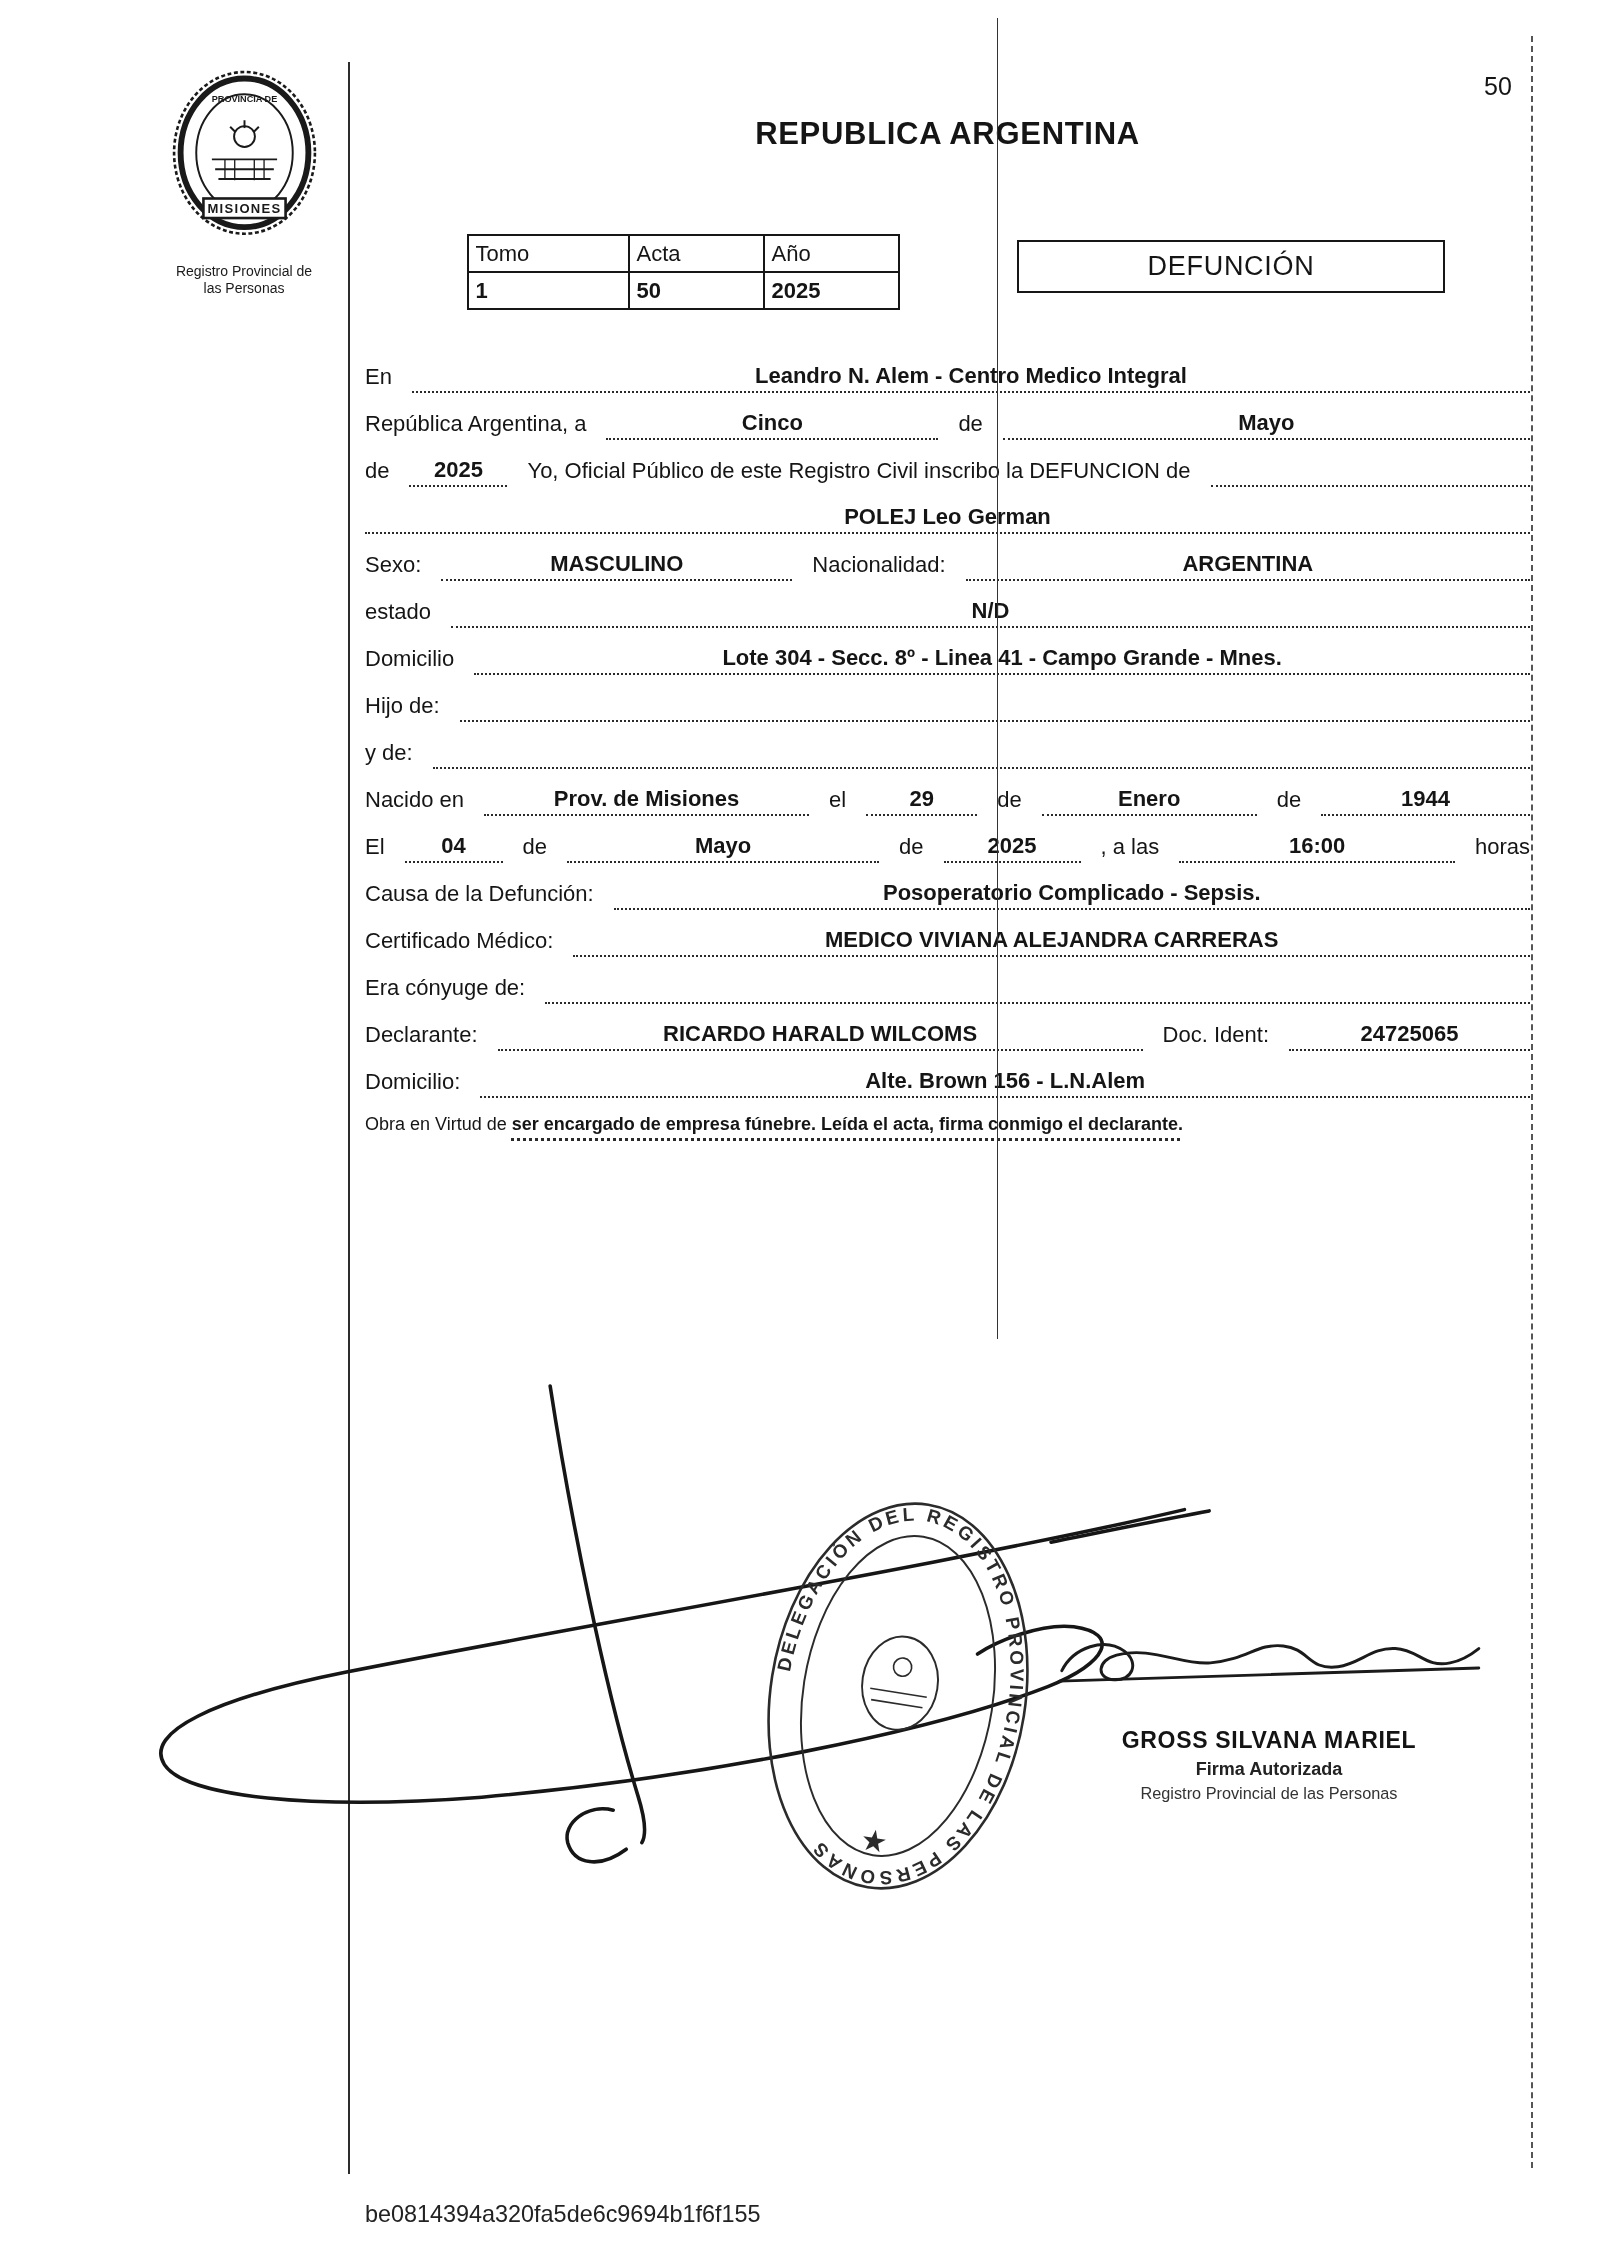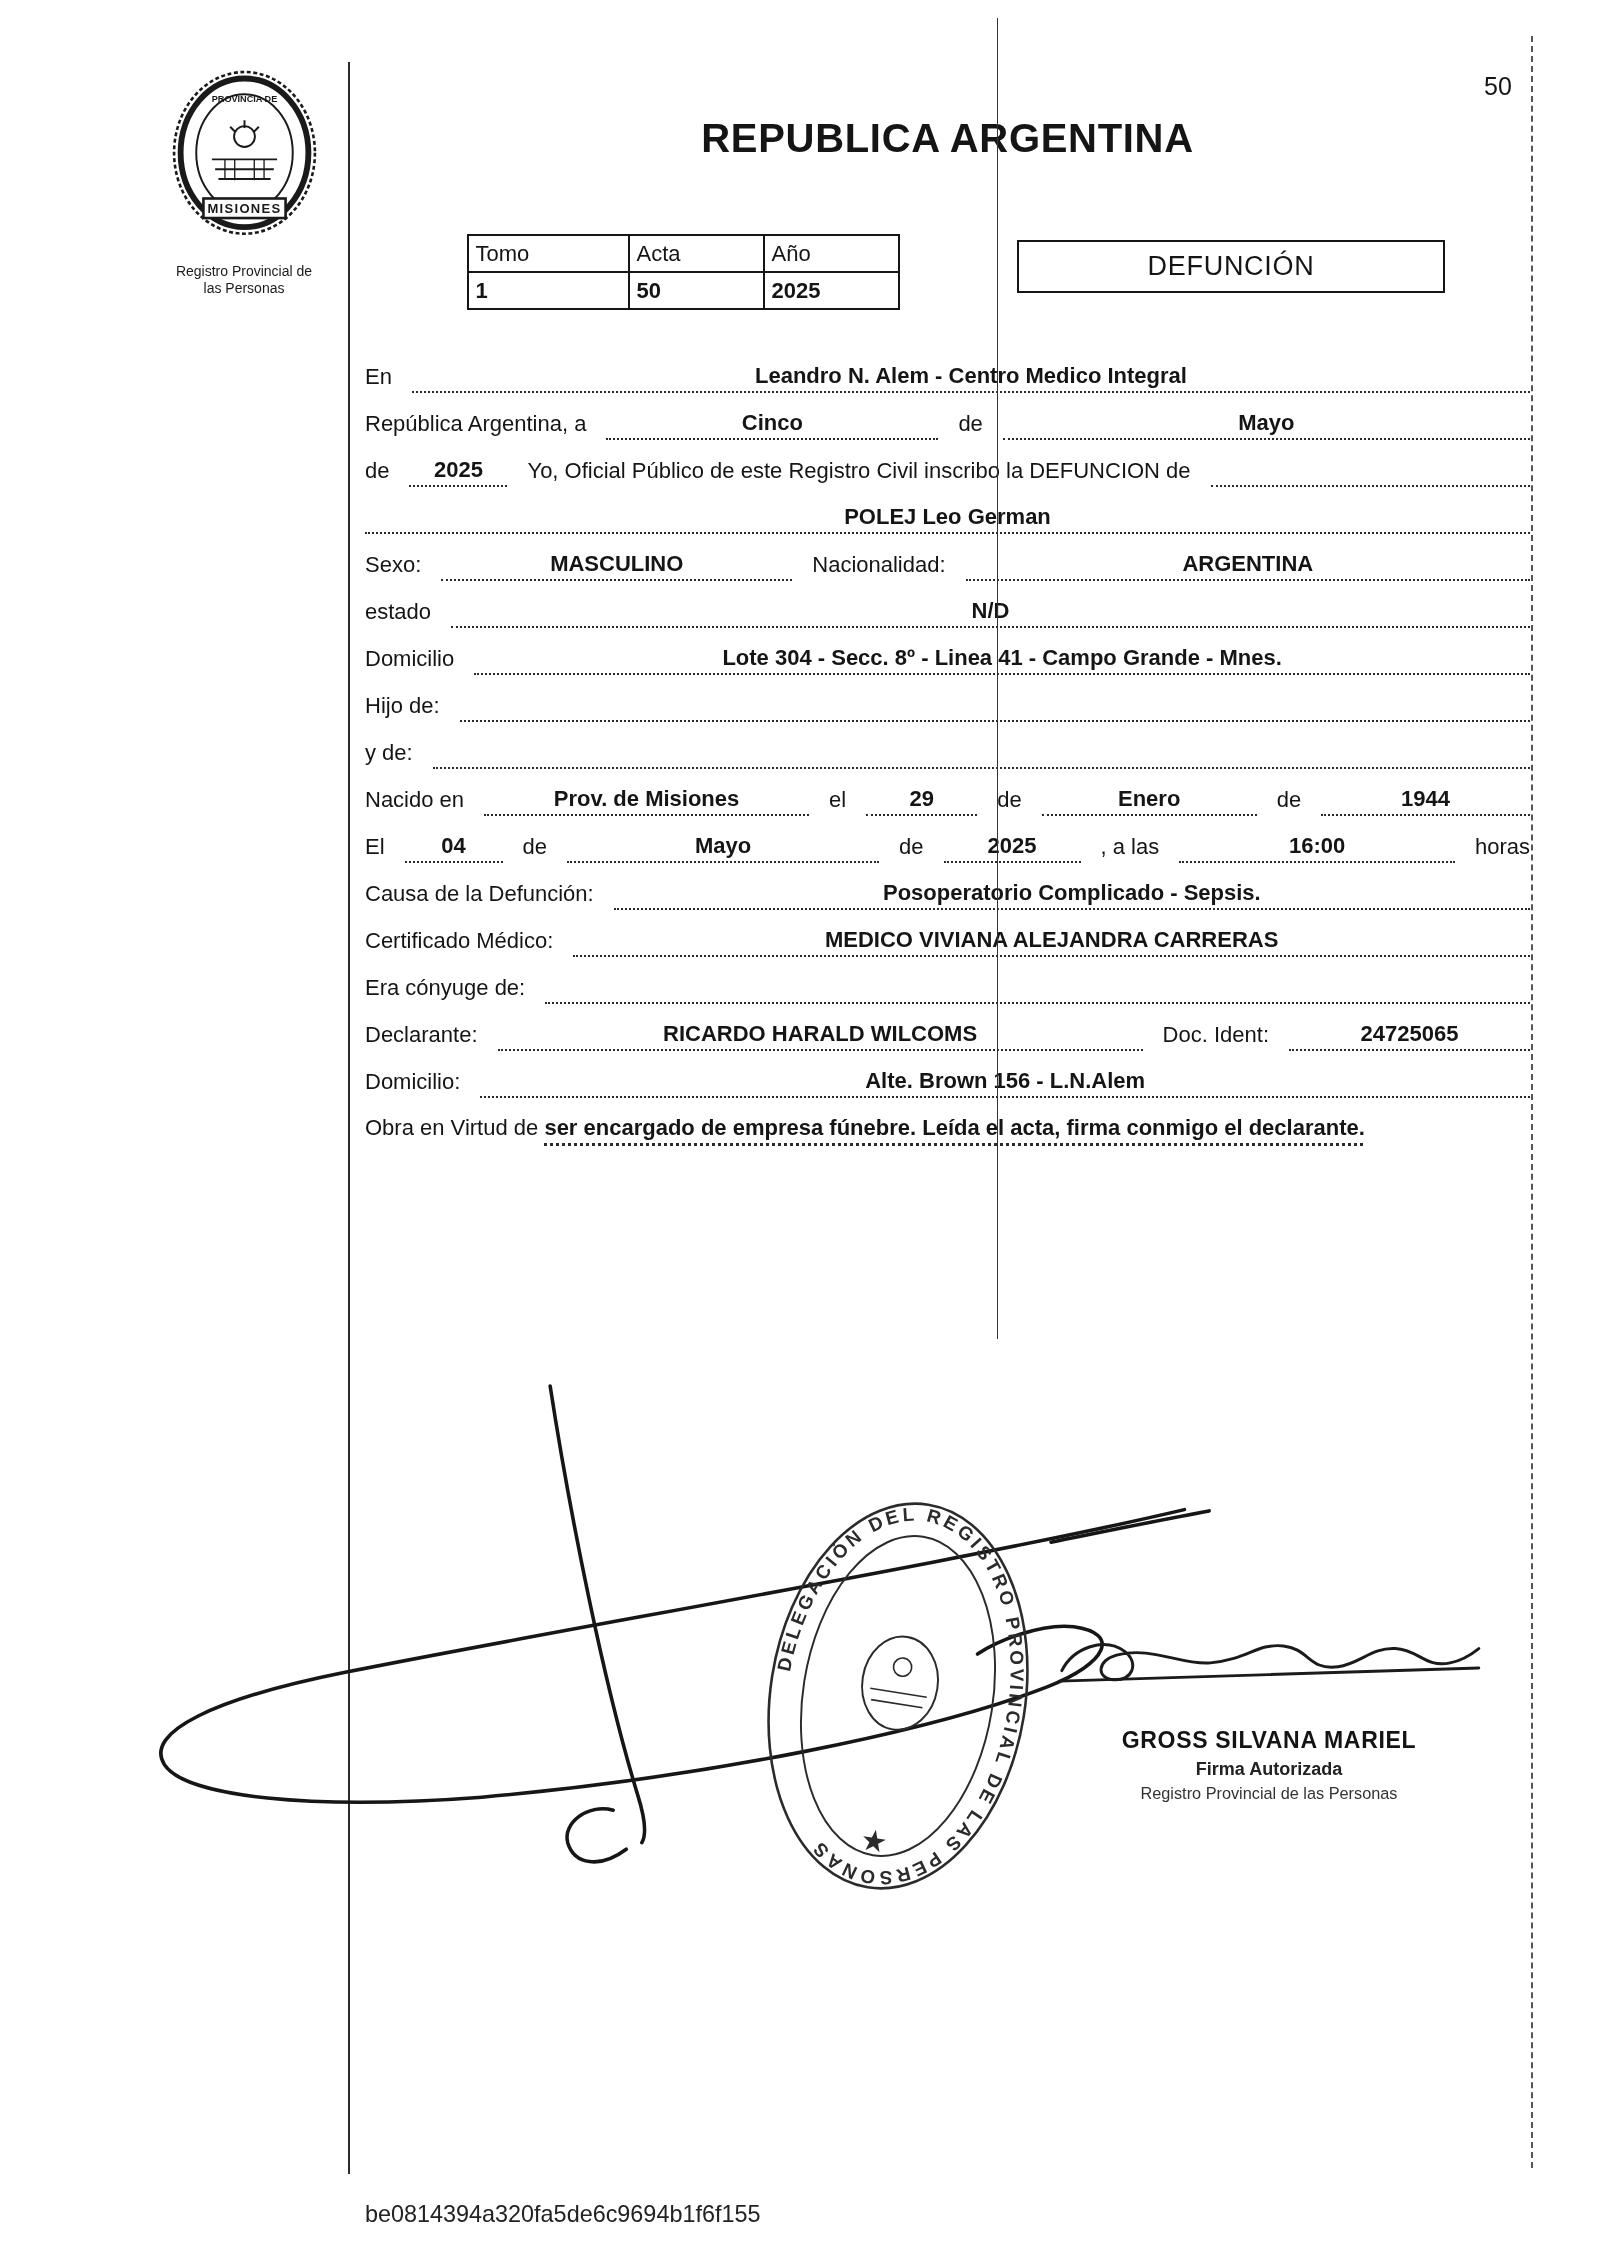--- a/index.html
+++ b/index.html
@@ -17,21 +17,21 @@
   .vline-center{position:absolute;left:997px;top:18px;width:1.3px;height:1321px;background:#333;z-index:5;}
 
   .page-num{position:absolute;left:1484px;top:72px;font-size:25px;}
 
   
   .seal-wrap{position:absolute;left:153px;top:68px;width:182px;text-align:center;}
   .seal-caption{font-size:14px;line-height:1.25;margin-top:6.5px;color:#1b1b1b;}
 
   .title{
     position:absolute;left:365px;top:116px;width:1165px;
-    text-align:center;font-size:40px;font-weight:bold;letter-spacing:0.7px;
+    text-align:center;font-size:31px;font-weight:bold;letter-spacing:0.7px;
   }
 
   
   .rec-table{position:absolute;left:467px;top:234px;border-collapse:collapse;}
   .rec-table td{
     border:2px solid #161616;font-size:22px;
     height:35px;padding:0 6.5px;
   }
   .rec-table tr.hdr td{font-weight:normal;}
   .rec-table tr.valr td{font-weight:bold;}
@@ -47,21 +47,21 @@
   .form{position:absolute;left:365px;top:355px;width:1165px;}
   .row{display:flex;align-items:flex-end;column-gap:20px;min-height:38px;margin-bottom:9px;}
   .lbl{font-size:22px;white-space:nowrap;padding-bottom:3.3px;}
   .val{
     border-bottom:2.6px dotted #2a2a2a;
     display:flex;align-items:flex-end;justify-content:center;
     font-weight:bold;font-size:22px;padding-bottom:2px;min-height:34px;
     overflow:hidden;white-space:nowrap;
   }
   .closing{
-    font-size:22px;line-height:1.95;text-align:justify;margin-top:5px;
+    font-size:18px;line-height:1.95;text-align:justify;margin-top:5px;
   }
   .closing .clab{font-weight:normal;}
   .closing .cval{
     font-weight:bold;
     text-decoration:underline dotted 2.6px #2a2a2a;
     text-underline-offset:7.8px;
   }
 
   
   .sig-big{position:absolute;left:117px;top:1347px;width:1107px;height:618px;}

